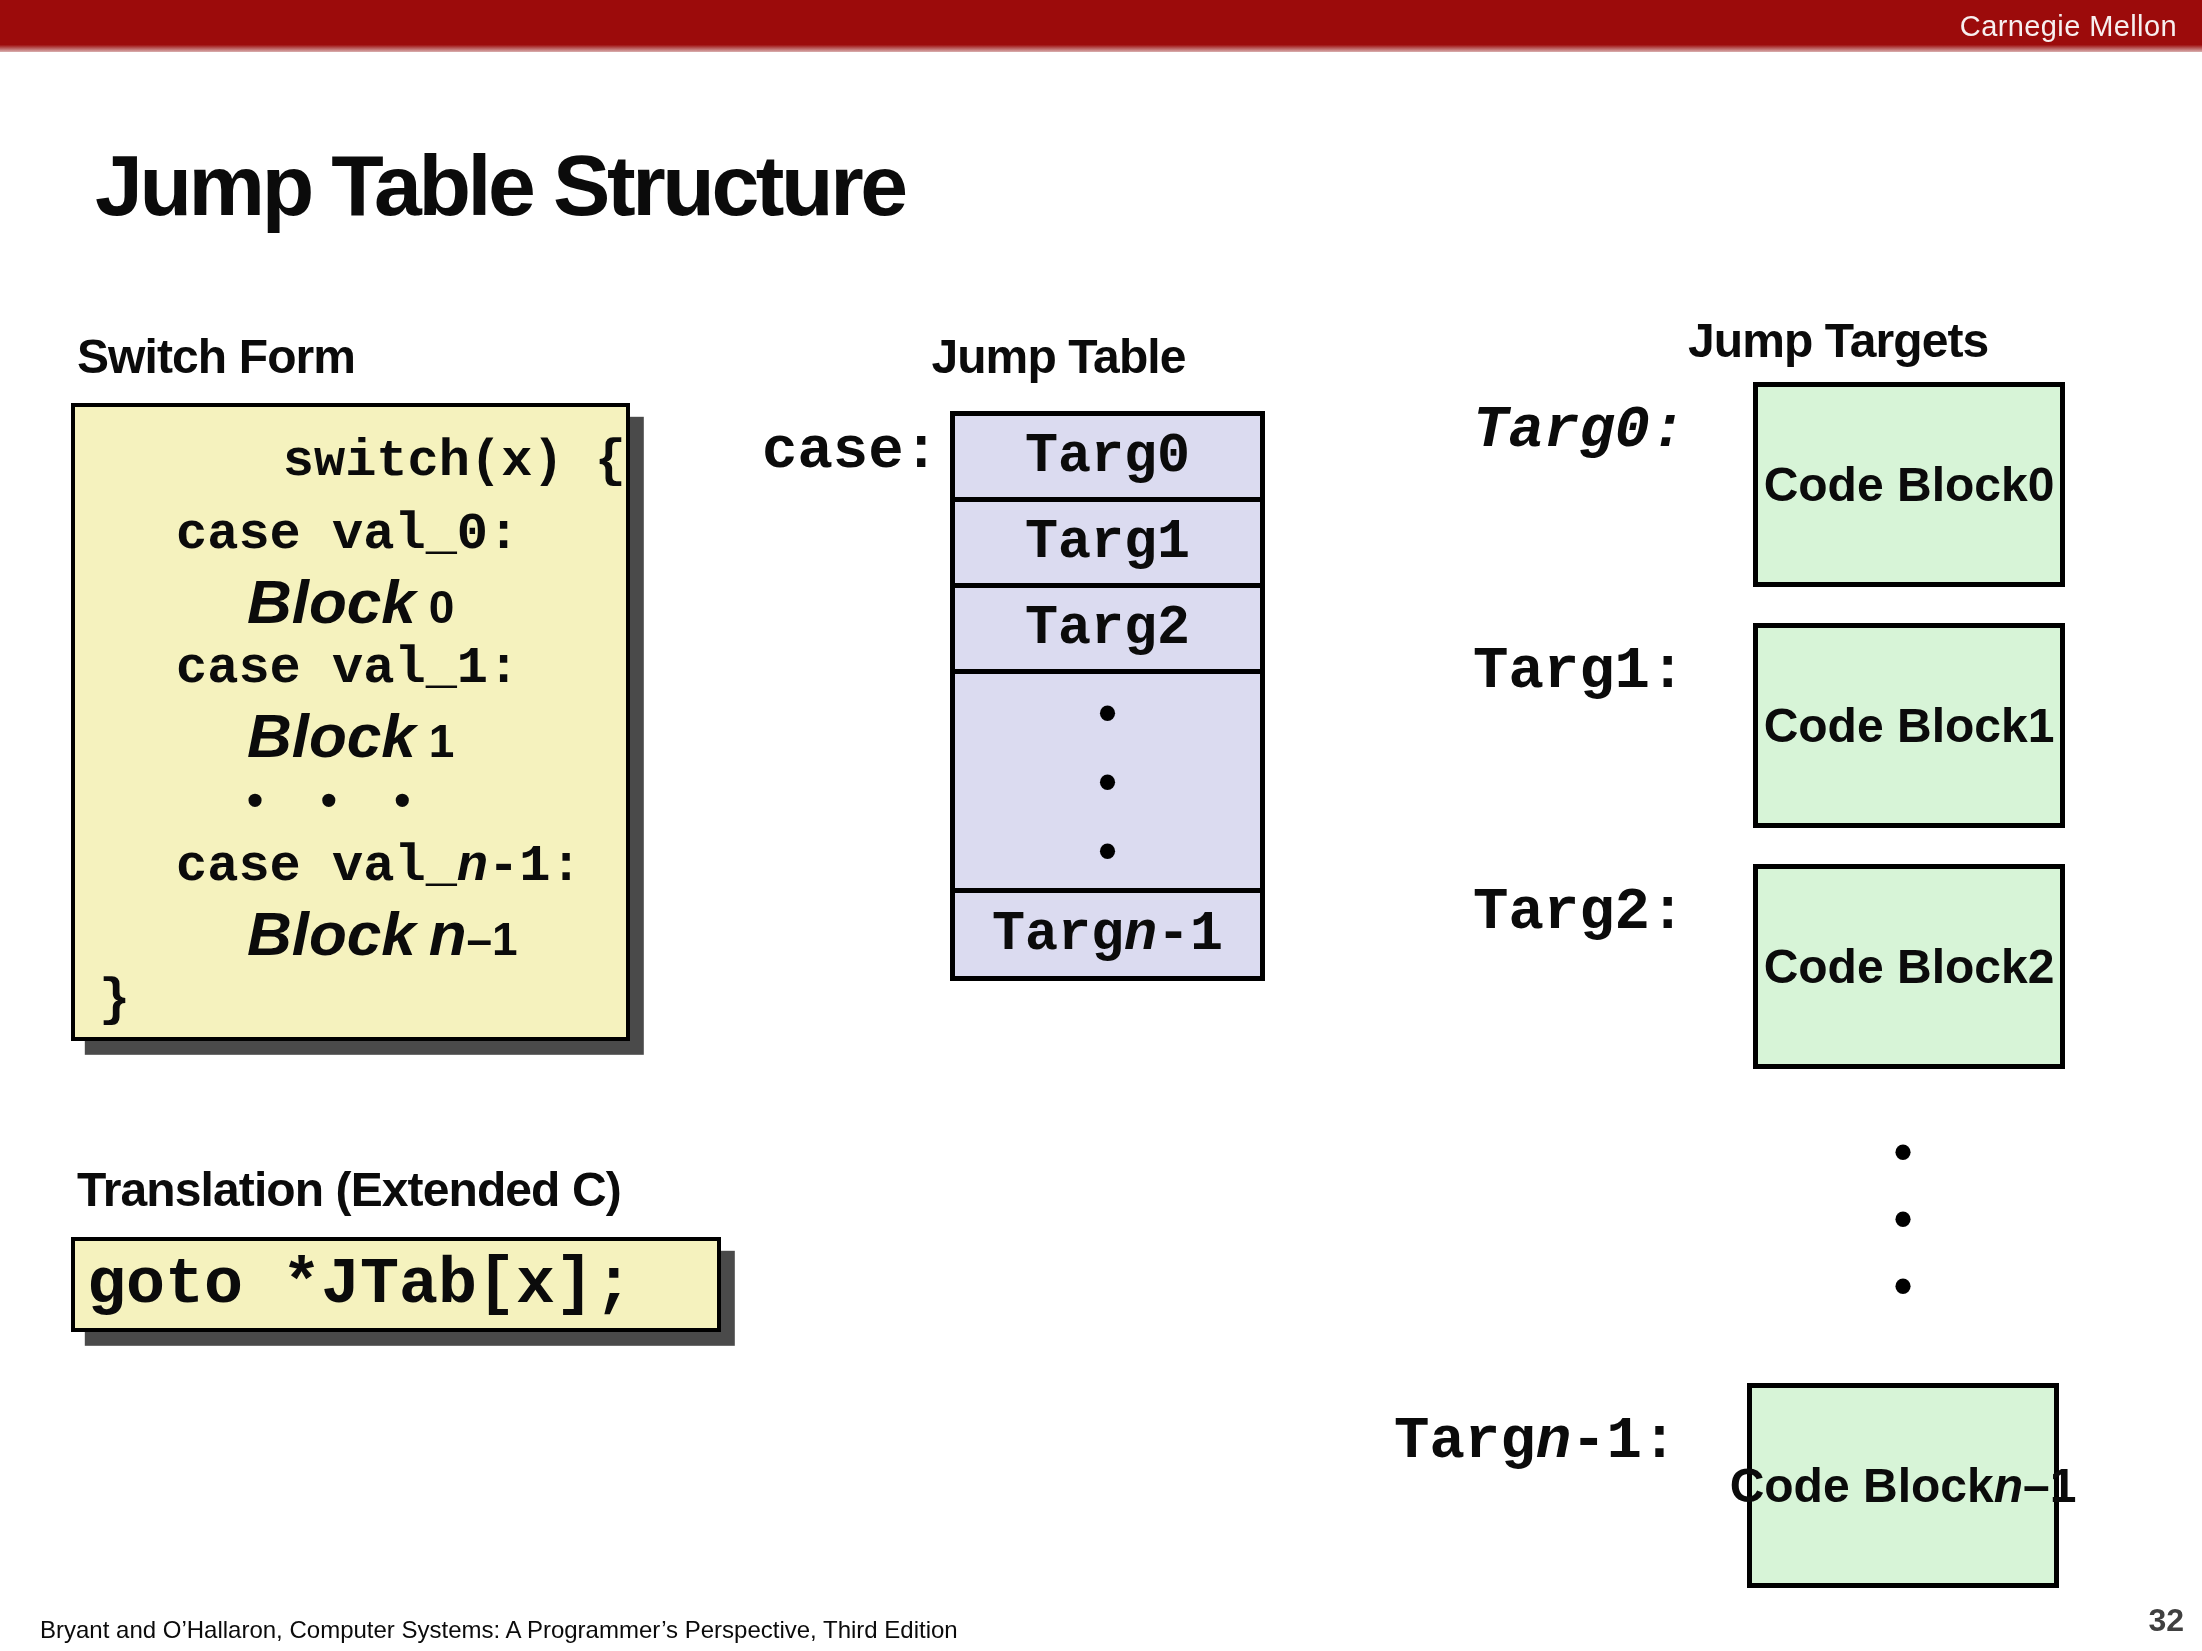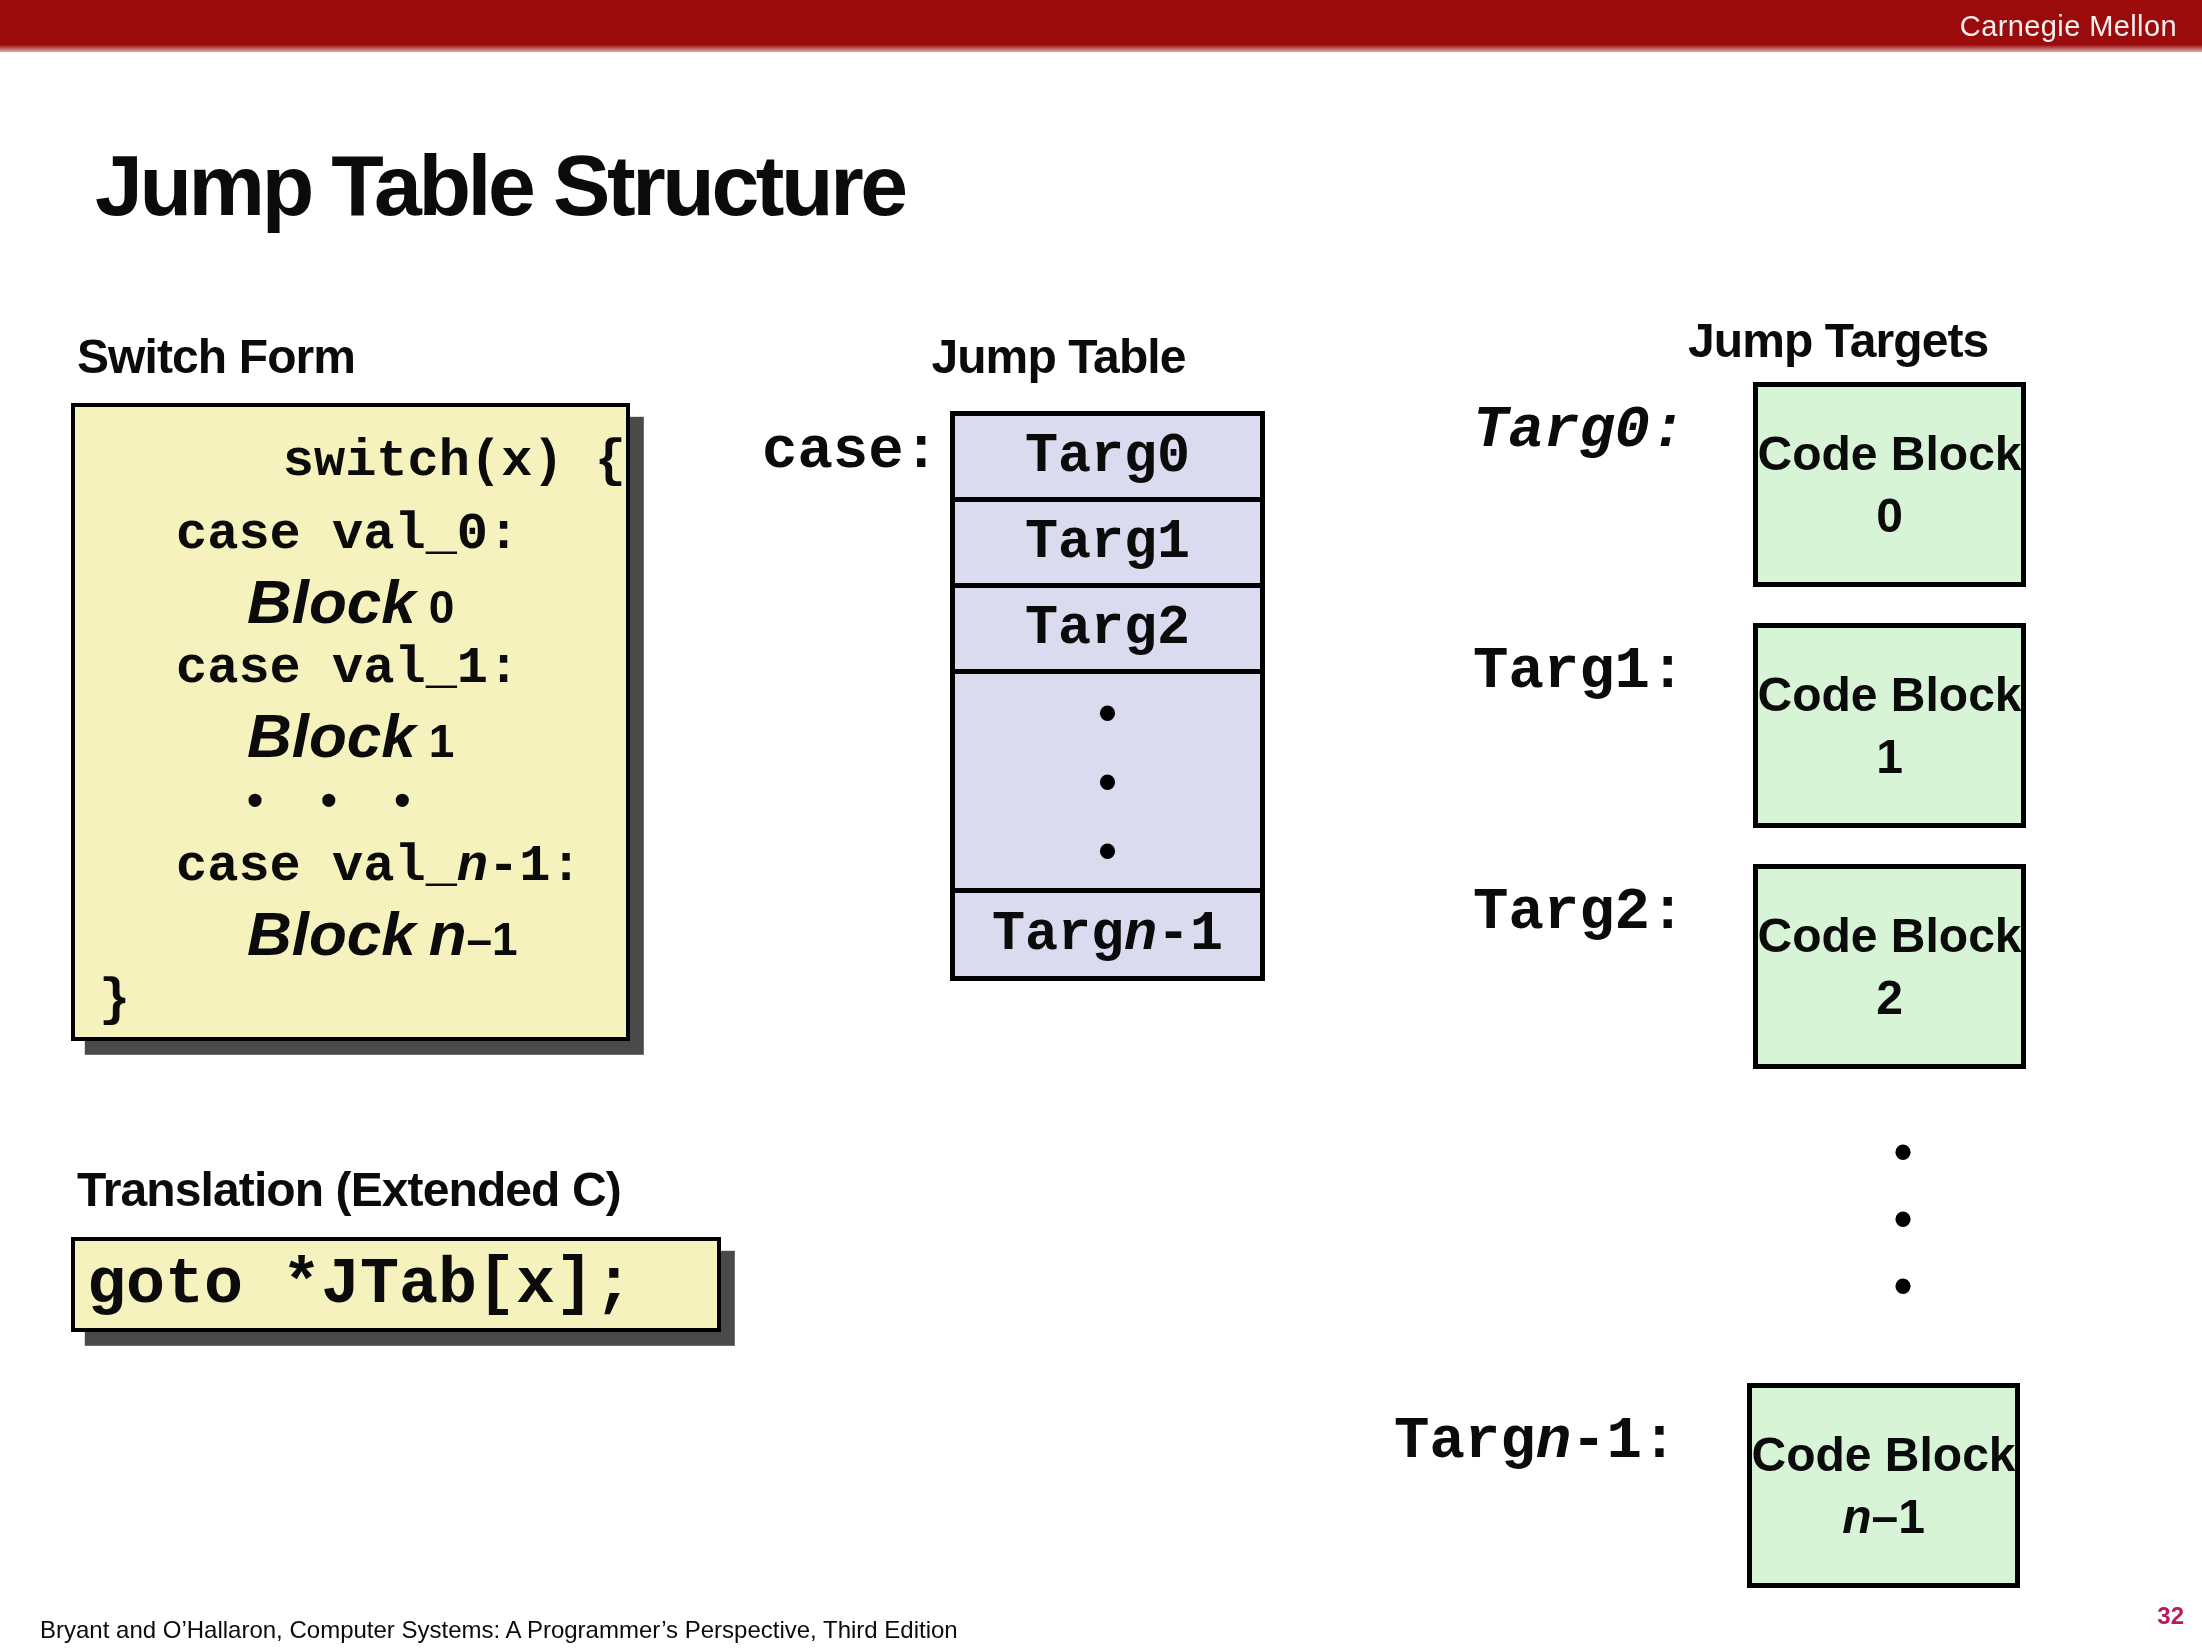--- a/index.html
+++ b/index.html
@@ -74,23 +74,23 @@
   .jt-h  { height: 86px; }
   .jt-hl { height: 83px; }
   .jt-dots { height: 219px; flex-direction: column; justify-content: center; }
   .vdot { font-size: 53px; line-height: 69px; font-weight: bold; color: #000; }
 
   
   .target-label {
     position: absolute; font-size: 59px; color: #0b0b0b; white-space: nowrap;
   }
   .code-block {
-    position: absolute; width: 273px; height: 205px;
+    position: absolute; width: 312px; height: 205px;
     background: #D7F4D7; border: 5.2px solid #000; box-sizing: border-box;
-    display: flex; flex-direction: column; align-items: center; justify-content: center;
+    display: flex; flex-direction: row; align-items: center; justify-content: center;
     color: #0b0b0b;
   }
   .cb-line { font-size: 48px; font-weight: bold; line-height: 62px; white-space: nowrap; }
   .dots-col {
     position: absolute; left: 1872px; top: 1118px; width: 62px; text-align: center;
   }
   .dots-col .vdot { line-height: 67px; }
 
   
   .goto-box {
@@ -98,21 +98,21 @@
     padding: 0; display: flex; align-items: center;
   }
   .goto-code { font-size: 65px; padding-left: 12px; white-space: nowrap; }
 
   
   .footer-cite {
     position: absolute; left: 40px; top: 1616px; font-size: 24px; color: #0b0b0b;
     white-space: nowrap;
   }
   .page-num {
-    position: absolute; right: 19px; top: 1602px; font-size: 24px; font-weight: bold; color: #be185d;
+    position: absolute; right: 19px; top: 1602px; font-size: 32px; font-weight: bold; color: #404040;
   }
 </style>
 </head>
 <body>
 
 <div class="slide">
 
   <div class="topbar">
     <span class="brand">Carnegie Mellon</span>
   </div>

